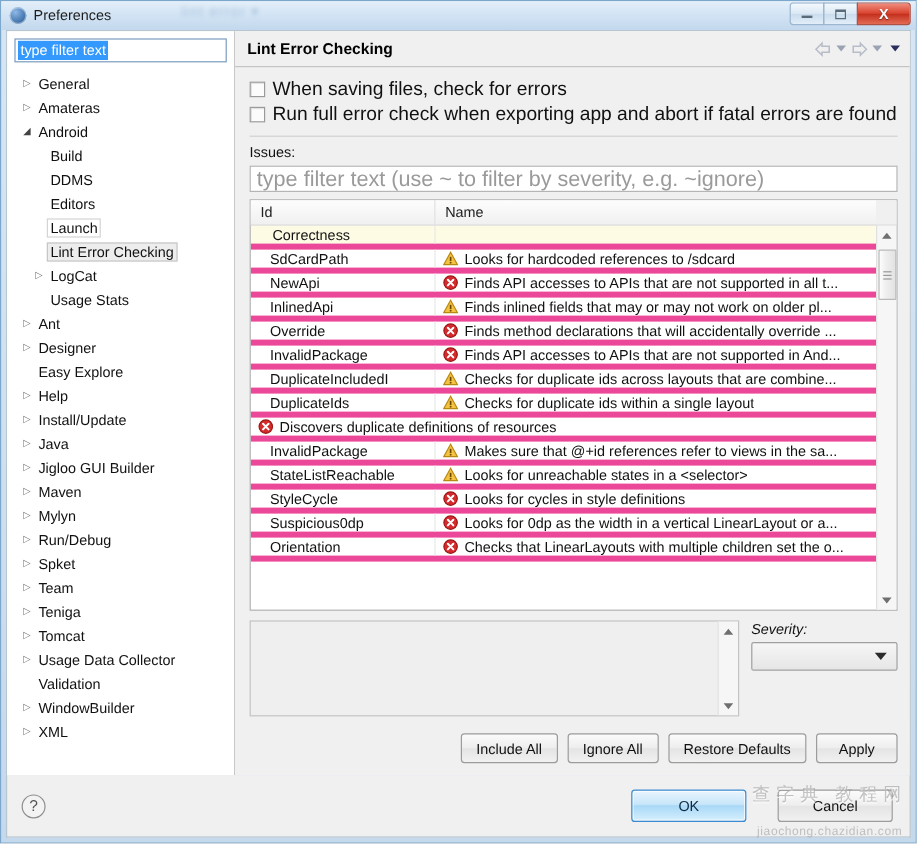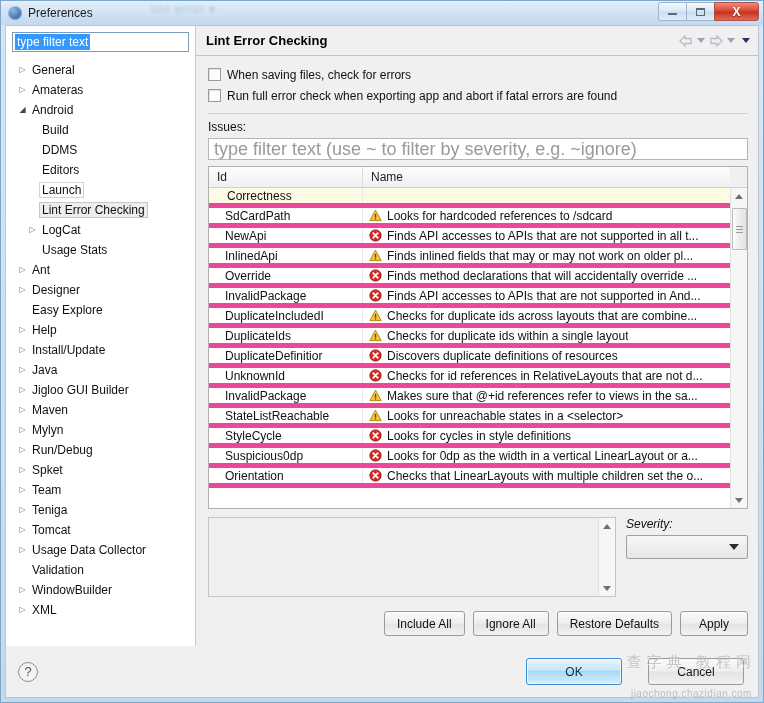--- a/index.html
+++ b/index.html
@@ -146,21 +146,21 @@
   .nav-arrow { width:16px; height:14px; position:relative; opacity:.55; }
   .nav-arrow svg { display:block; }
   .nav-caret {
     width:0;height:0;border-left:4px solid transparent;border-right:4px solid transparent;
     border-top:5px solid #9aa2b4;
   }
   .nav-caret.dark { border-top-color:#2a2f5e; margin-left:4px; }
 
   #panel-inner { flex:1 1 auto; display:flex; flex-direction:column; min-height:0; padding:8px 10px 0 12px; }
 
-  .cbrow { display:flex; align-items:center; height:21px; font-size:12px; color:#111; }
+  .cbrow { display:flex; align-items:center; height:21px; font-size:16px; color:#111; }
   .cbox {
     width:13px;height:13px;flex:0 0 13px;margin-right:6px;
     border:1px solid #9a9a9a; background:#fcfcfc;
     box-shadow:inset 1px 1px 0 #e2e2e2;
   }
   .sep { height:1px; background:#d2d2d2; margin:7px 0 6px 0; }
   #issues-label { font-size:12px; color:#111; margin-bottom:4px; }
 
   #issue-filter {
     height:22px; flex:0 0 22px;
@@ -576,37 +576,26 @@
                     <div class="cell-name">
                       <svg class="sev-ico" viewBox="0 0 13 13">
                         <path d="M6.5 1.2 L12.2 11.6 L0.8 11.6 Z" fill="#f5c342" stroke="#b98a12" stroke-width="1"></path>
                         <rect x="5.8" y="5" width="1.4" height="3.6" fill="#6b4a00"></rect>
                         <rect x="5.8" y="9.3" width="1.4" height="1.3" fill="#6b4a00"></rect>
                       </svg>
                       <span class="cell-text">Checks for duplicate ids within a single layout</span>
                     </div>
                   </div>
                   <div class="trow">
-                    <div class="cell-id">DuplicateDefinitior</div>
                     <div class="cell-name">
                       <svg class="sev-ico" viewBox="0 0 13 13">
                         <circle cx="6.5" cy="6.5" r="5.6" fill="#d52b2b" stroke="#9b1414" stroke-width="1"></circle>
                         <path d="M4.2 4.2 L8.8 8.8 M8.8 4.2 L4.2 8.8" stroke="#fff" stroke-width="1.7" stroke-linecap="round"></path>
                       </svg>
                       <span class="cell-text">Discovers duplicate definitions of resources</span>
-                    </div>
-                  </div>
-                  <div class="trow">
-                    <div class="cell-id">UnknownId</div>
-                    <div class="cell-name">
-                      <svg class="sev-ico" viewBox="0 0 13 13">
-                        <circle cx="6.5" cy="6.5" r="5.6" fill="#d52b2b" stroke="#9b1414" stroke-width="1"></circle>
-                        <path d="M4.2 4.2 L8.8 8.8 M8.8 4.2 L4.2 8.8" stroke="#fff" stroke-width="1.7" stroke-linecap="round"></path>
-                      </svg>
-                      <span class="cell-text">Checks for id references in RelativeLayouts that are not d...</span>
                     </div>
                   </div>
                   <div class="trow">
                     <div class="cell-id">InvalidPackage</div>
                     <div class="cell-name">
                       <svg class="sev-ico" viewBox="0 0 13 13">
                         <path d="M6.5 1.2 L12.2 11.6 L0.8 11.6 Z" fill="#f5c342" stroke="#b98a12" stroke-width="1"></path>
                         <rect x="5.8" y="5" width="1.4" height="3.6" fill="#6b4a00"></rect>
                         <rect x="5.8" y="9.3" width="1.4" height="1.3" fill="#6b4a00"></rect>
                       </svg>

